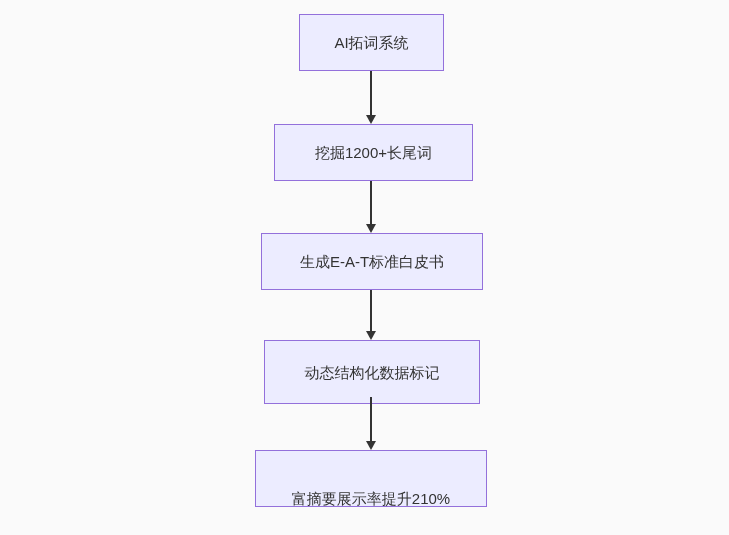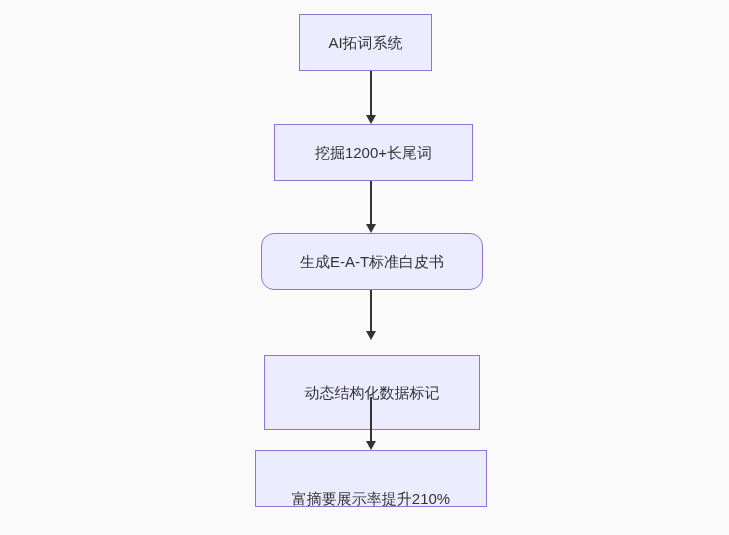--- a/index.html
+++ b/index.html
@@ -31,24 +31,24 @@
     border: 1.5px solid var(--node_border);
     color: var(--text_color);
     font-size: 15px;
     line-height: 1;
     display: flex;
     align-items: center;
     justify-content: center;
     text-align: center;
     white-space: nowrap;
   }
-  .node-1 { left: 299px; top: 14px;  width: 133px; height: 57px; }
+  .node-1 { left: 299px; top: 14px;  width: 145px; height: 57px; }
   .node-2 { left: 274px; top: 124px; width: 199px; height: 57px; }
-  .node-3 { left: 261px; top: 233px; width: 222px; height: 57px; border-radius: 13px; }
-  .node-4 { left: 264px; top: 340px; width: 216px; height: 75px; margin-top: 15px; }
+  .node-3 { left: 261px; top: 233px; width: 222px; height: 57px; }
+  .node-4 { left: 264px; top: 340px; width: 216px; height: 64px; }
   .node-5 { left: 255px; top: 450px; width: 232px; height: 57px; align-items: flex-end; }
 
   .arrow {
     position: absolute;
     left: 371px;
     width: 12px;
     transform: translateX(-50%);
   }
   .arrow-1 { top: 71px;  height: 53px; }
   .arrow-2 { top: 181px; height: 52px; }

